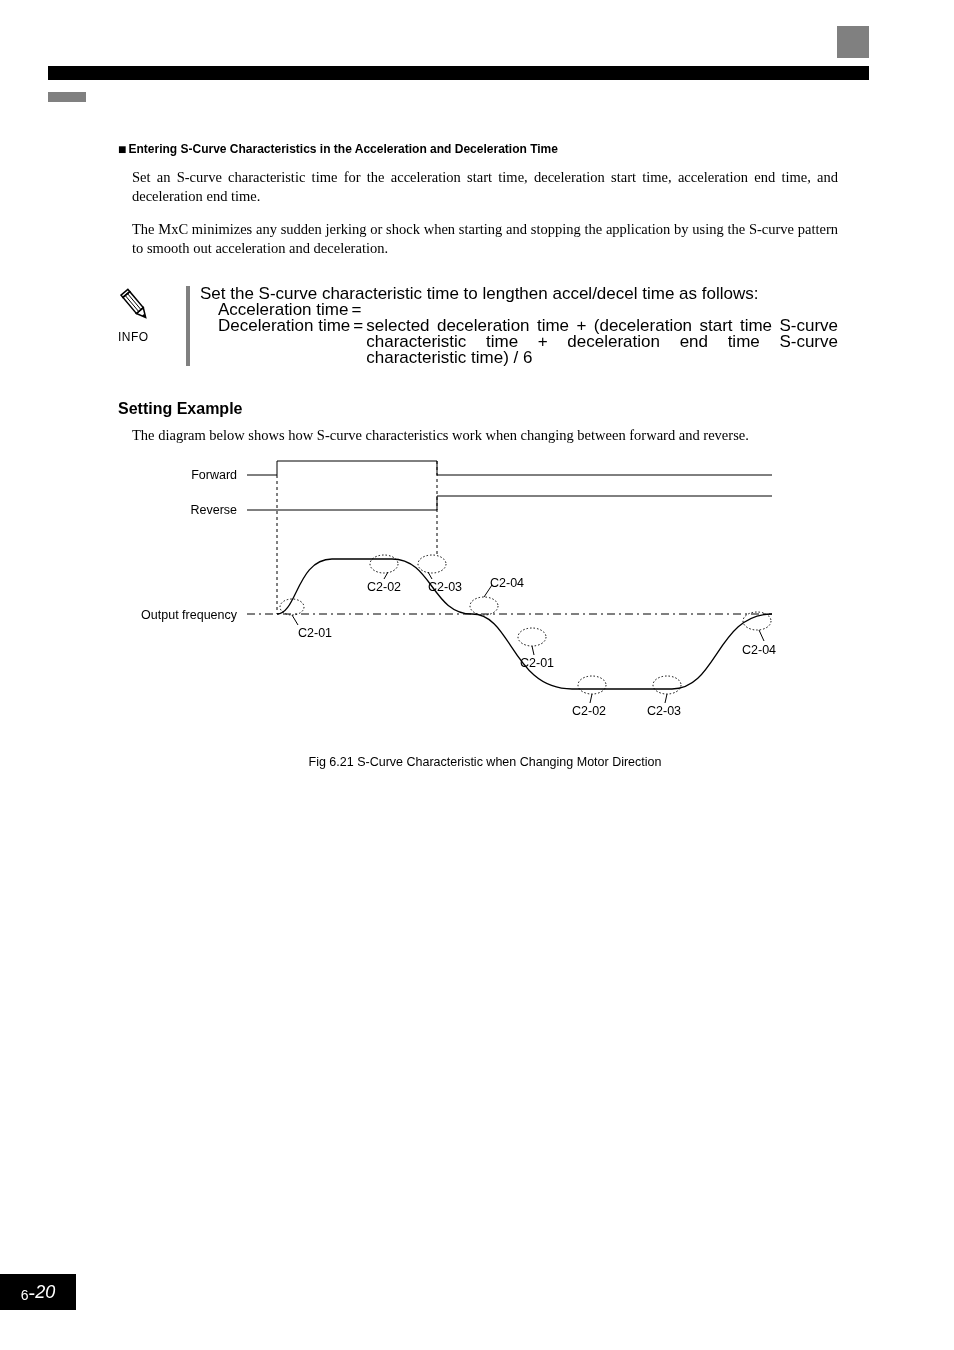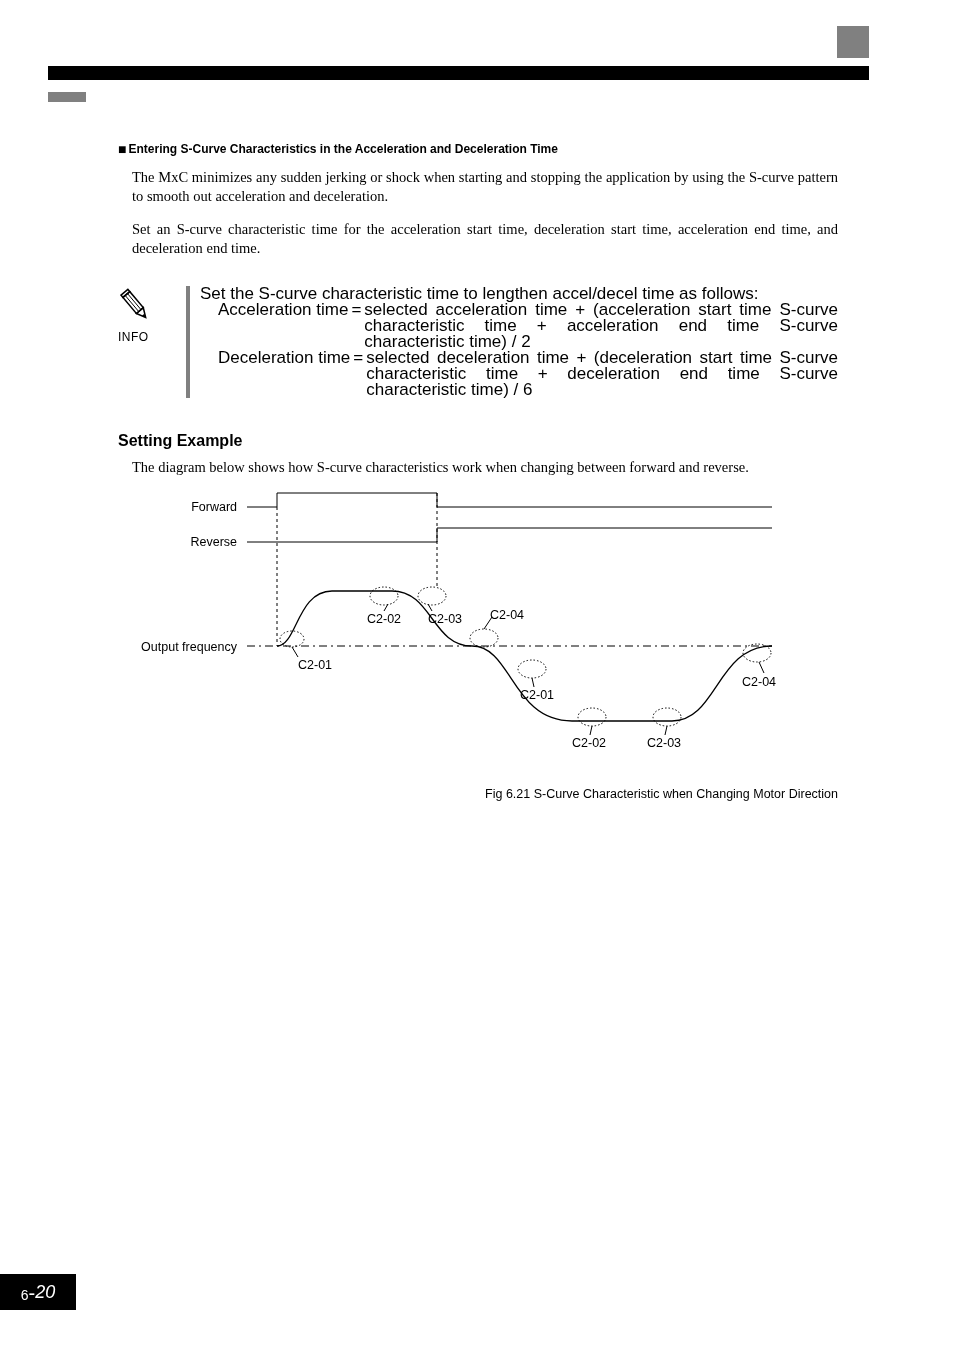--- a/index.html
+++ b/index.html
@@ -115,21 +115,21 @@
     }
     .h2 {
       font-size: 16px;
       font-weight: bold;
       margin: 34px 0 8px 0;
     }
     .diagram-wrap {
       margin: 14px 0 0 14px;
     }
     .caption {
-      text-align: right;
+      text-align: center;
       font-size: 12.5px;
       margin-top: 12px;
       font-family: Arial, Helvetica, sans-serif;
     }
     .page-number {
       position: absolute;
       bottom: 40px;
       left: 0;
       width: 76px;
       height: 36px;
@@ -167,22 +167,22 @@
 <div class="top-black-bar"></div>
 <div class="top-gray-tab"></div>
 
 <div class="content">
 
   <div class="h1-row">
     <span class="h1-square">■</span>
     <span class="h1-text">Entering S-Curve Characteristics in the Acceleration and Deceleration Time</span>
   </div>
 
+  <p class="body-p">Set an S-curve characteristic time for the acceleration start time, deceleration start time, acceleration end time, and deceleration end time.</p>
   <p class="body-p">The MxC minimizes any sudden jerking or shock when starting and stopping the application by using the S-curve pattern to smooth out acceleration and deceleration.</p>
-  <p class="body-p">Set an S-curve characteristic time for the acceleration start time, deceleration start time, acceleration end time, and deceleration end time.</p>
 
   <div class="info-block">
     <div class="info-left">
       <svg class="pencil" viewBox="0 0 48 48">
         <g transform="rotate(-40 24 24)">
           <rect x="18" y="4" width="12" height="28" fill="none" stroke="#000" stroke-width="2"></rect>
           <line x1="22" y1="4" x2="22" y2="32" stroke="#000" stroke-width="1.2"></line>
           <line x1="26" y1="4" x2="26" y2="32" stroke="#000" stroke-width="1.2"></line>
           <polygon points="18,32 30,32 24,44" fill="none" stroke="#000" stroke-width="2"></polygon>
           <polygon points="22,39 26,39 24,44" fill="#000"></polygon>
@@ -190,21 +190,20 @@
         </g>
       </svg>
       <div class="info-label">INFO</div>
     </div>
     <div class="info-divider"></div>
     <div class="info-right">
       <div>Set the S-curve characteristic time to lengthen accel/decel time as follows:</div>
       <div class="info-line info-indent">
         <span class="info-lhs">Acceleration time</span>
         <span class="info-eq">=</span>
-        <span class="info-rhs">selected acceleration time + (acceleration start time S-curve characteristic time + acceleration end time S-curve characteristic time) / 2</span>
       </div>
       <div class="info-line info-indent">
         <span class="info-lhs">Deceleration time</span>
         <span class="info-eq">=</span>
         <span class="info-rhs">selected deceleration time + (deceleration start time S-curve characteristic time + deceleration end time S-curve characteristic time) / 6</span>
       </div>
     </div>
   </div>
 
   <div class="h2">Setting Example</div>

